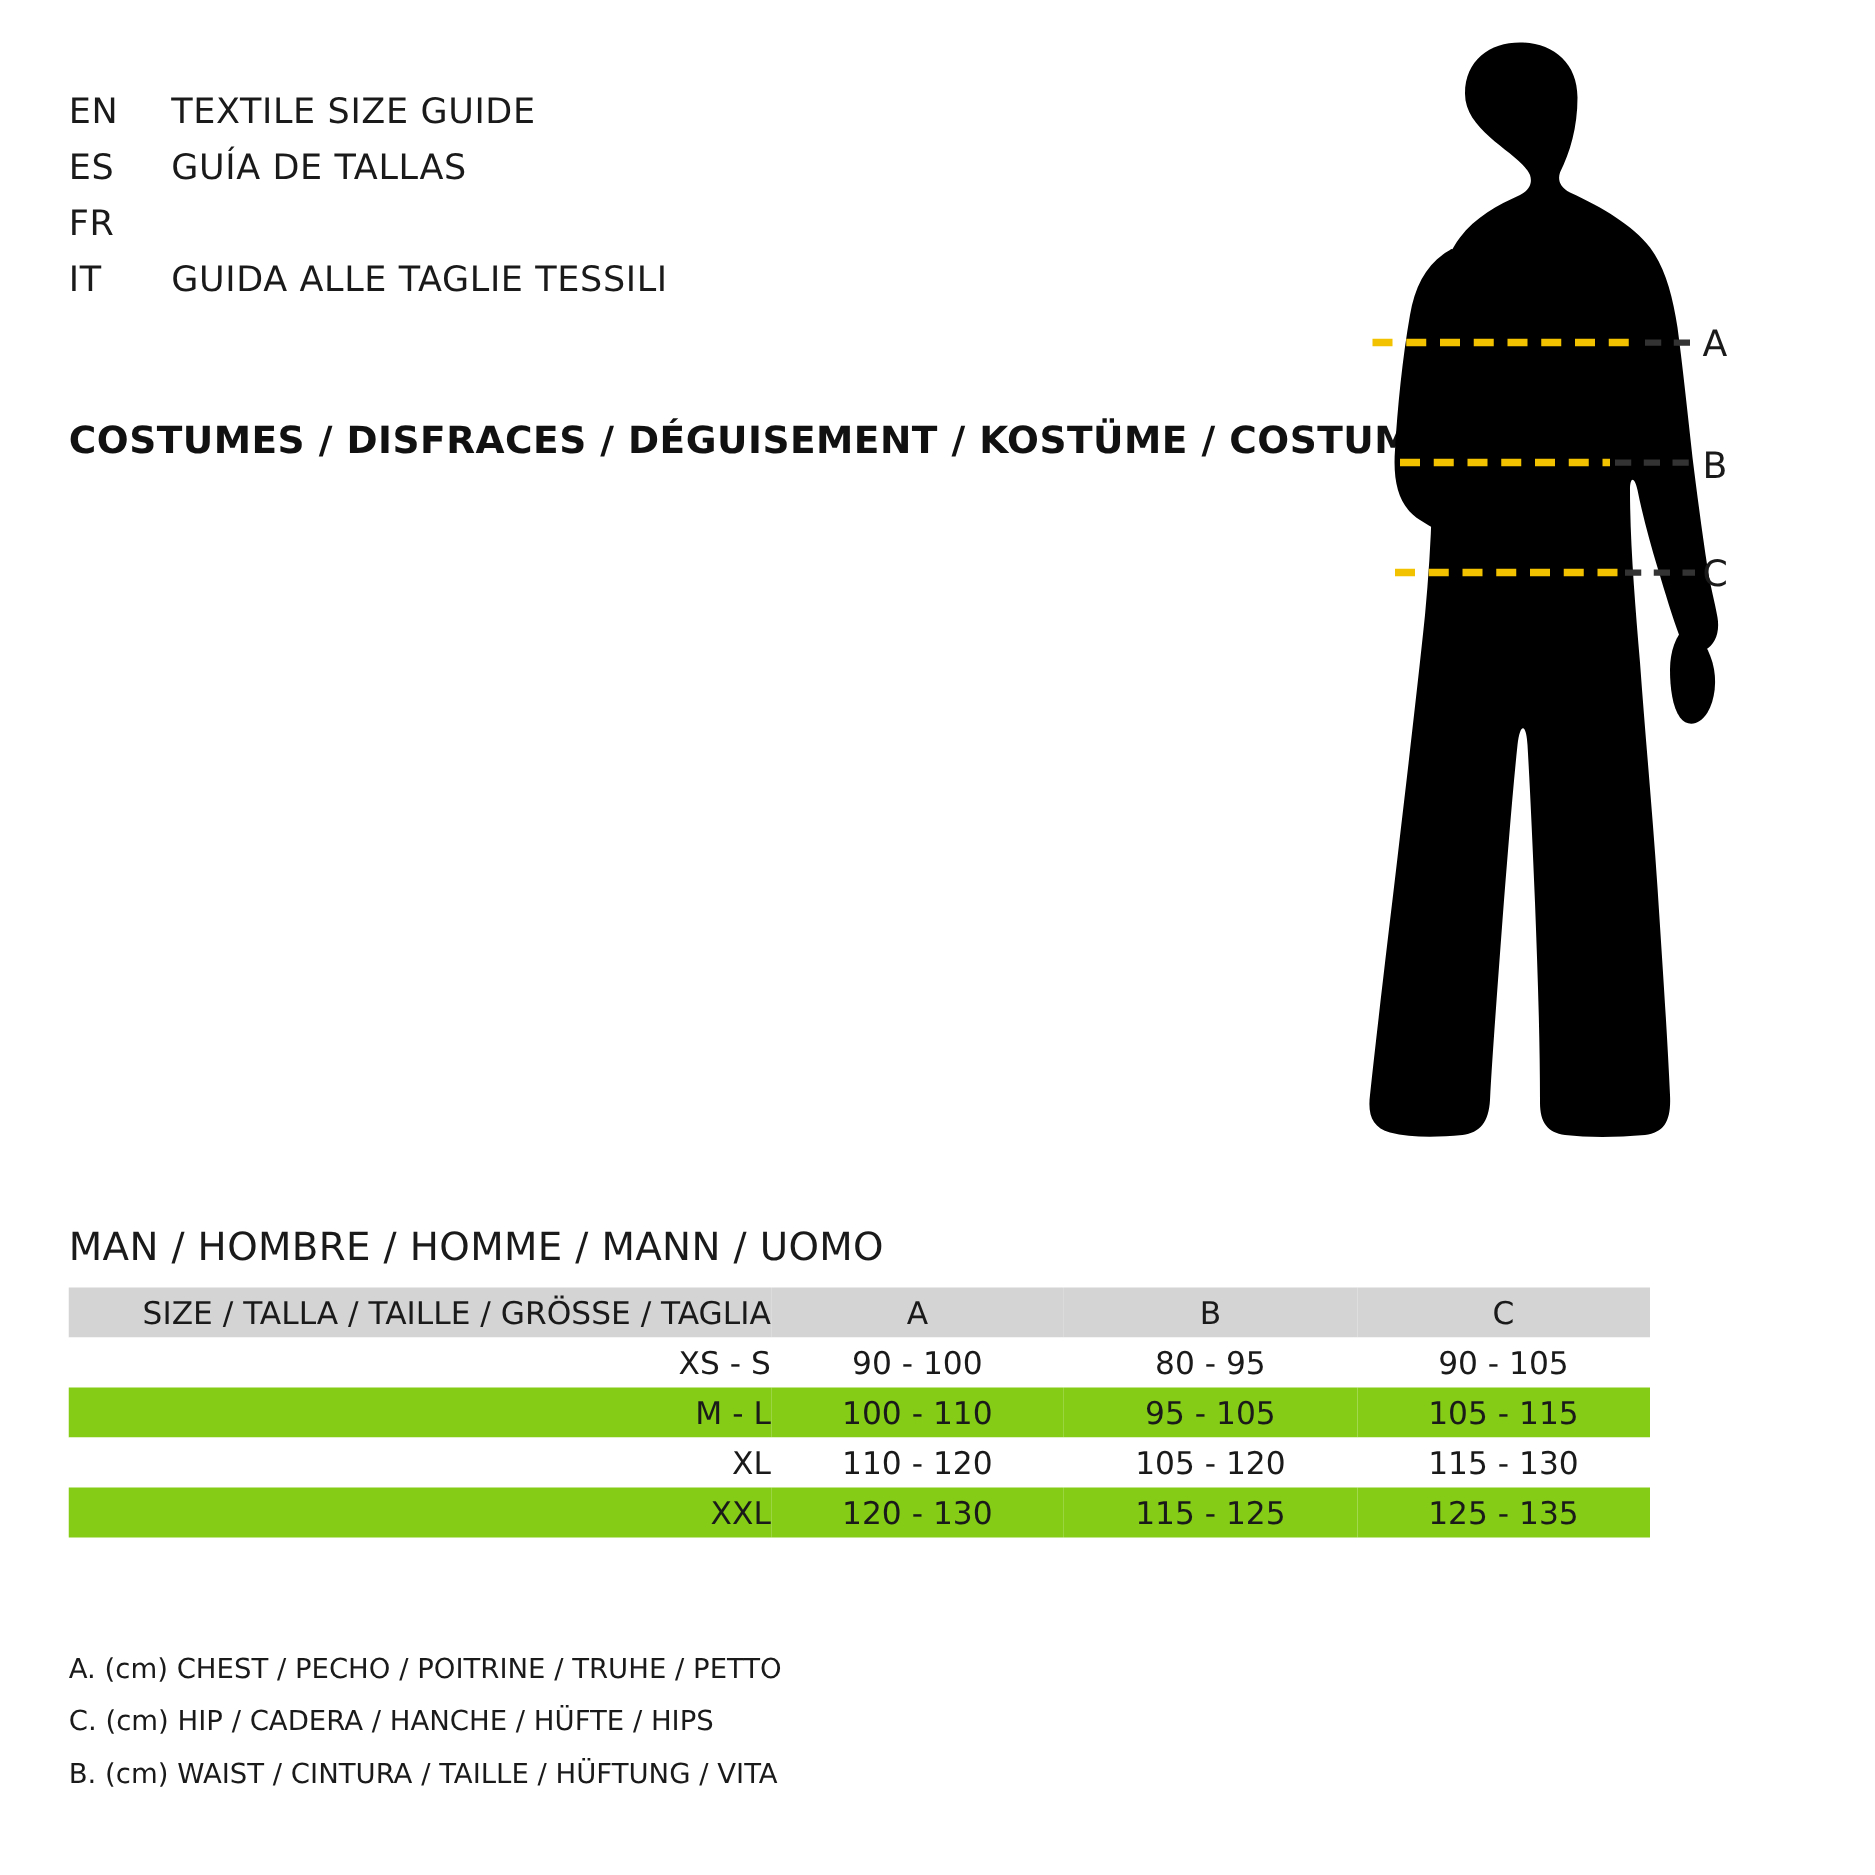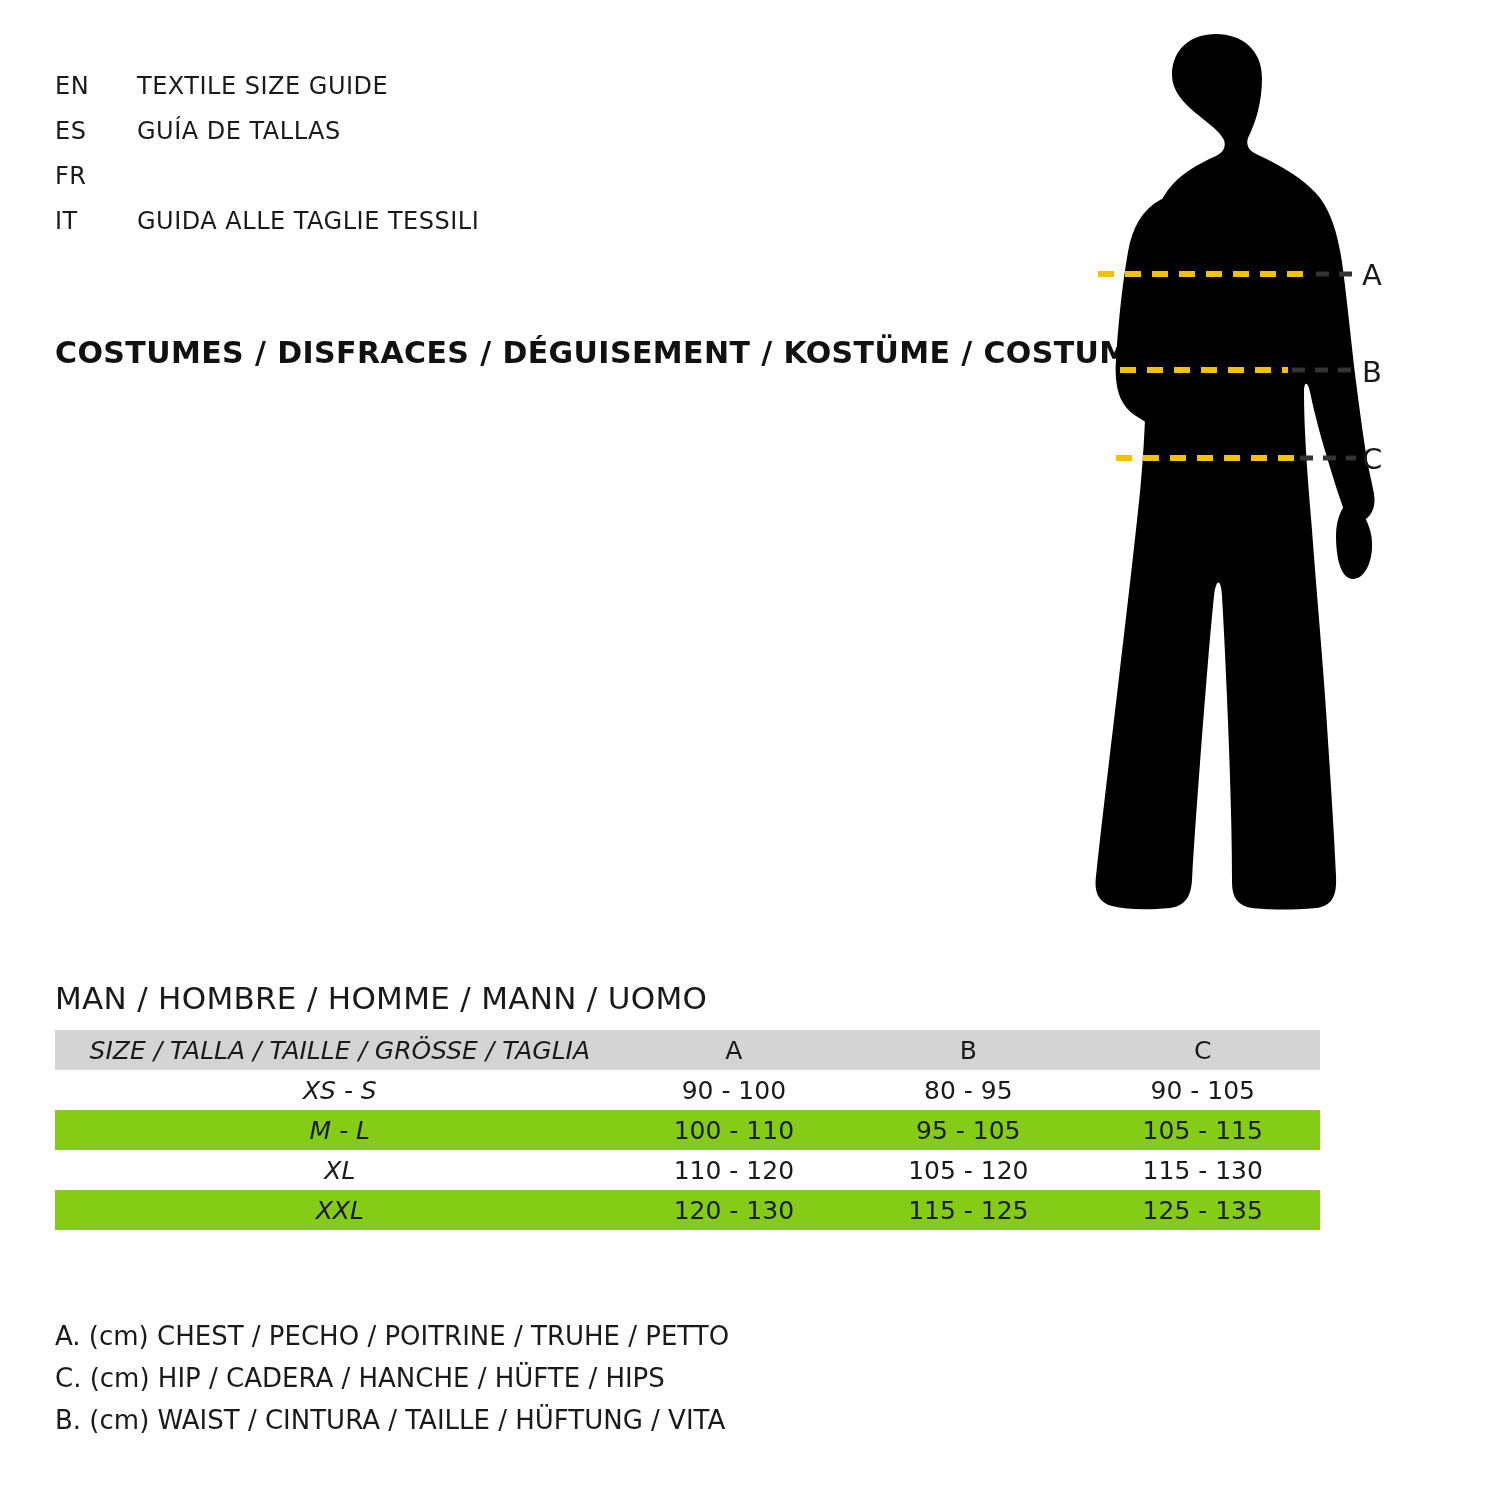--- a/index.html
+++ b/index.html
@@ -25,21 +25,21 @@
   .lang-block {
     position: absolute;
     left: 55px;
     top: 72px;
     width: 960px;
   }
   .lang-row {
     display: flex;
     align-items: baseline;
     height: 45px;
-    font-size: 24px;
+    font-size: 28px;
     letter-spacing: 0.5px;
     color: #1a1a1a;
   }
   .lang-code {
     width: 82px;
     flex: 0 0 82px;
   }
   .lang-text {
     flex: 1 1 auto;
   }
@@ -94,42 +94,41 @@
   }
   table.size-table th,
   table.size-table td {
     padding: 0;
     height: 40px;
     font-weight: normal;
     text-align: center;
   }
   table.size-table th.first-col,
   table.size-table td.first-col {
-    text-align: center;
+    text-align: right;
     padding-left: 8px;
     width: 555px;
-    font-style: italic;
   }
   table.size-table th {
     background: #d4d4d4;
   }
   tr.row-alt td {
     background: #84cc16;
   }
   tr.row-plain td {
     background: #ffffff;
   }
   .col-m { width: 235px; }
 
   
   .legend {
     position: absolute;
     left: 55px;
     top: 1315px;
-    font-size: 26px;
+    font-size: 22px;
     line-height: 42px;
     color: #1a1a1a;
   }
 </style>
 </head>
 <body>
 
 <div class="page">
 
   <div class="lang-block">

